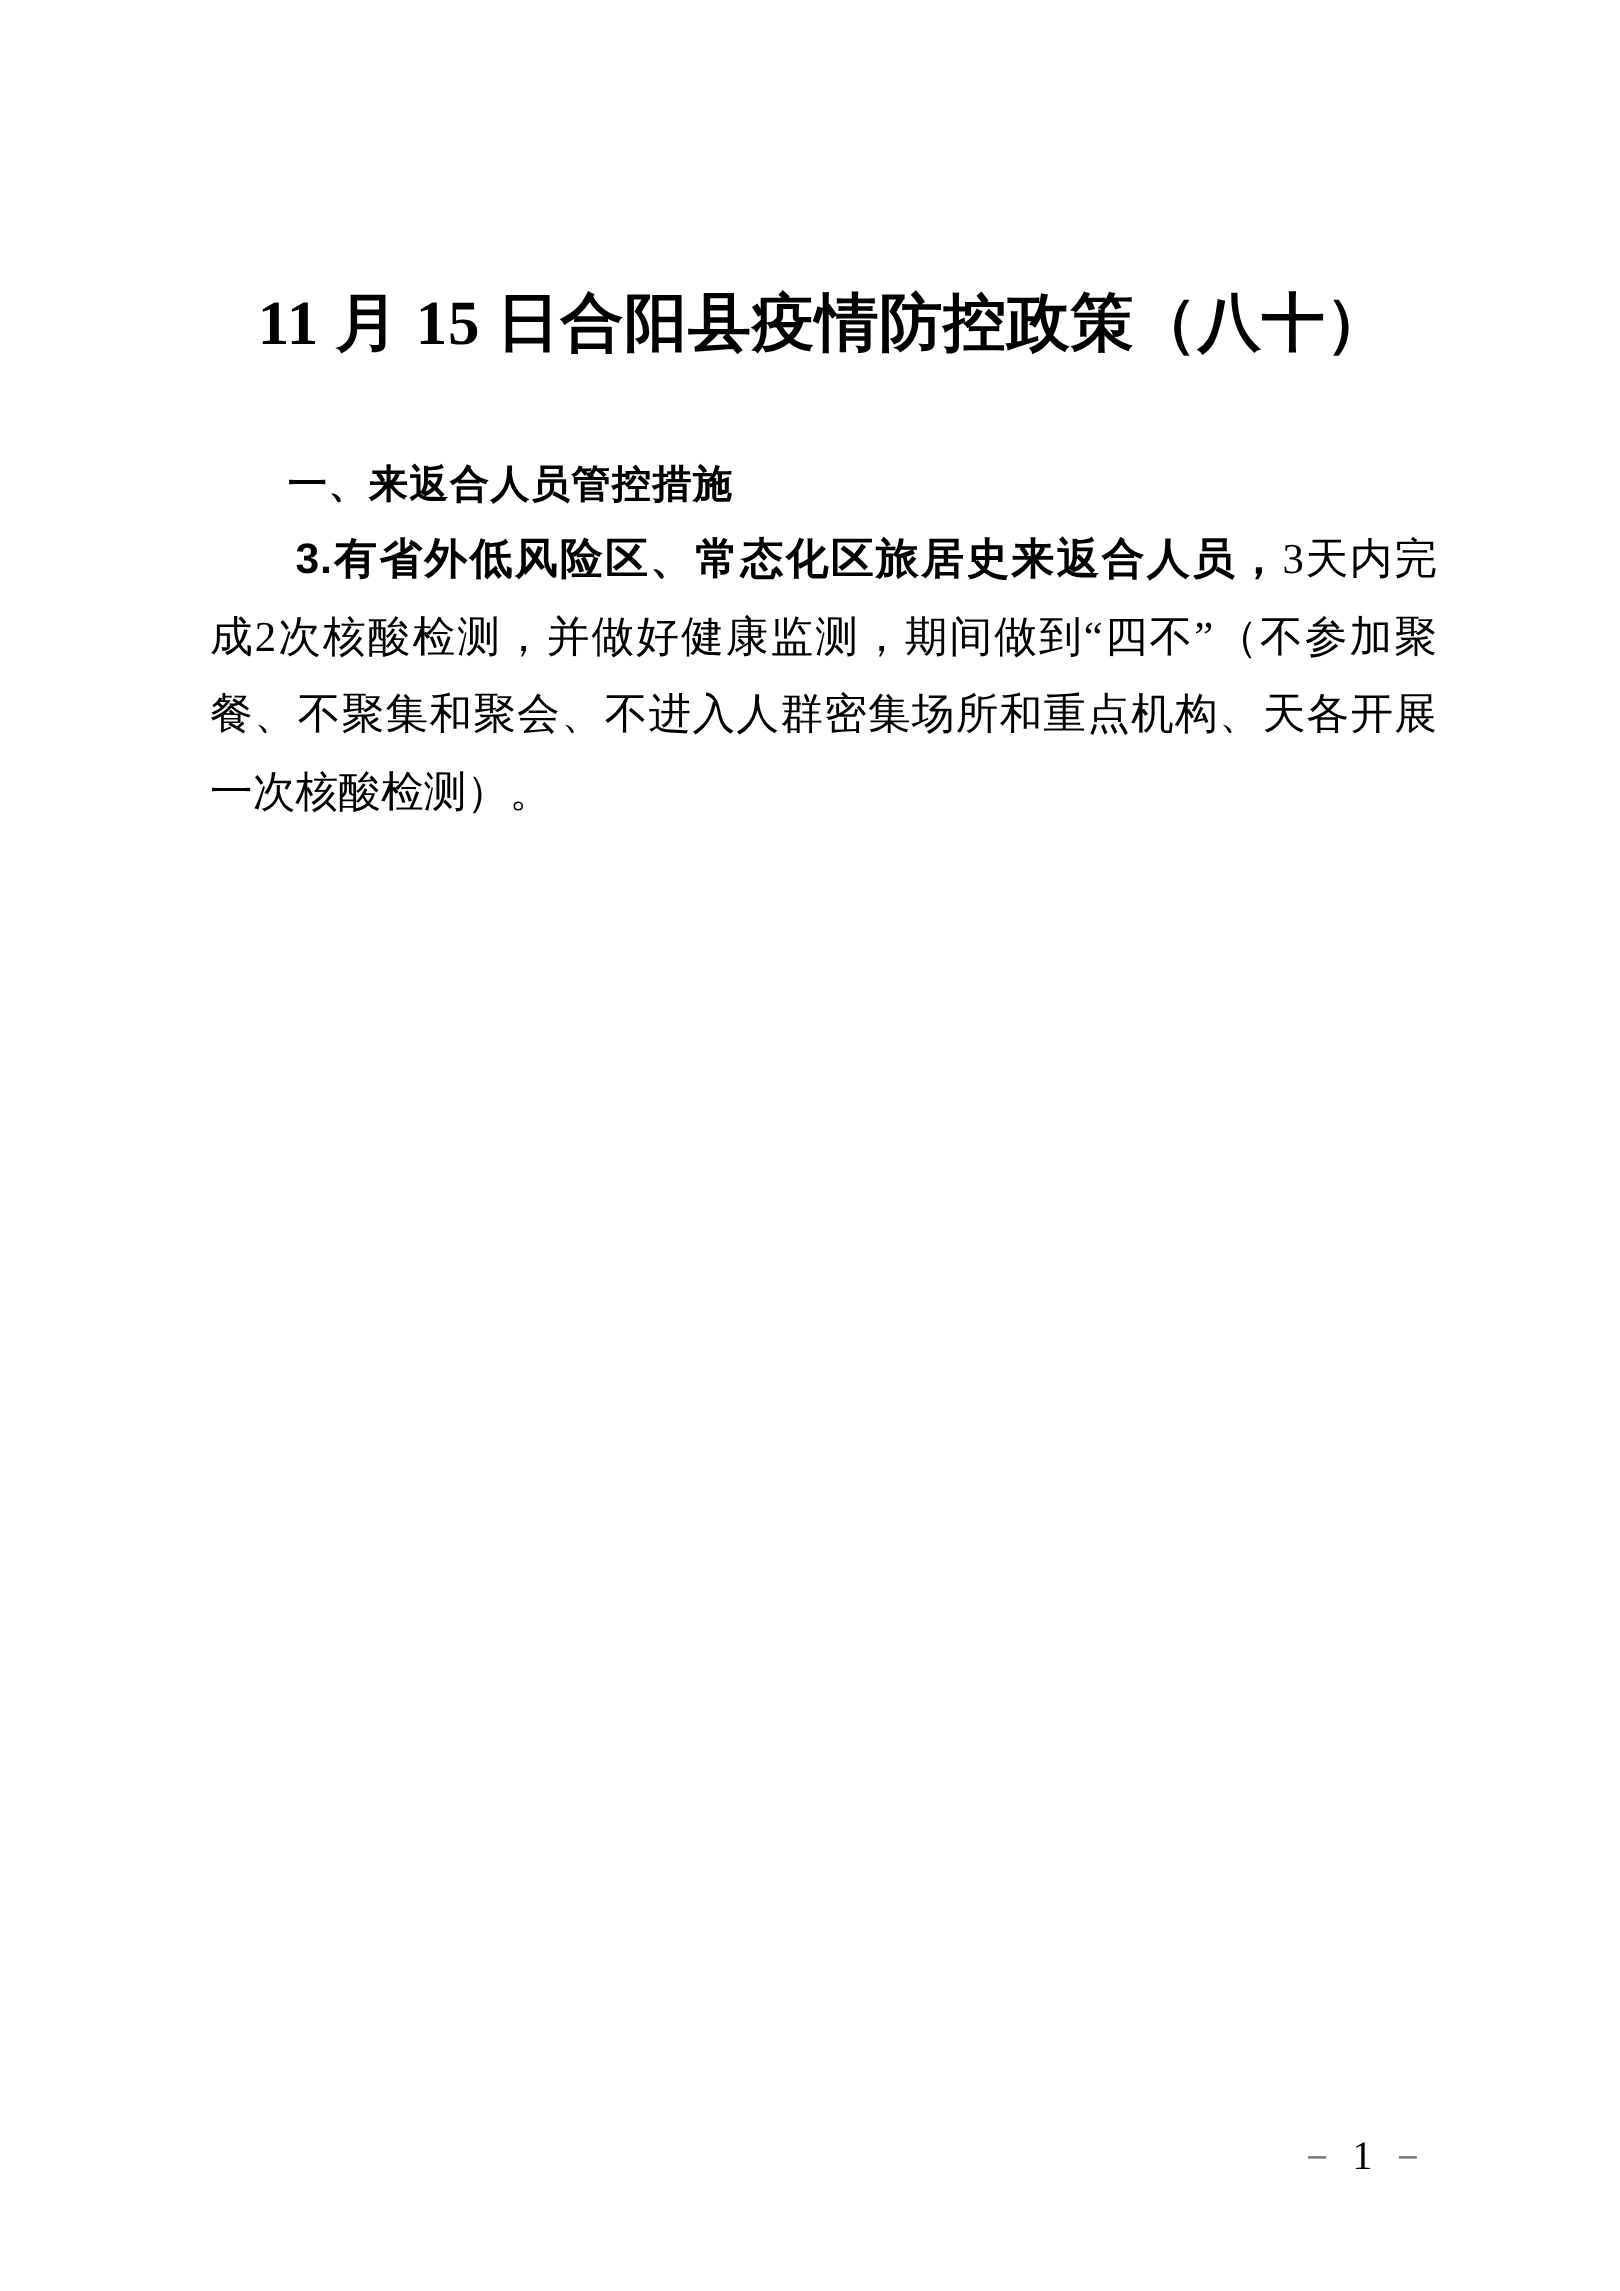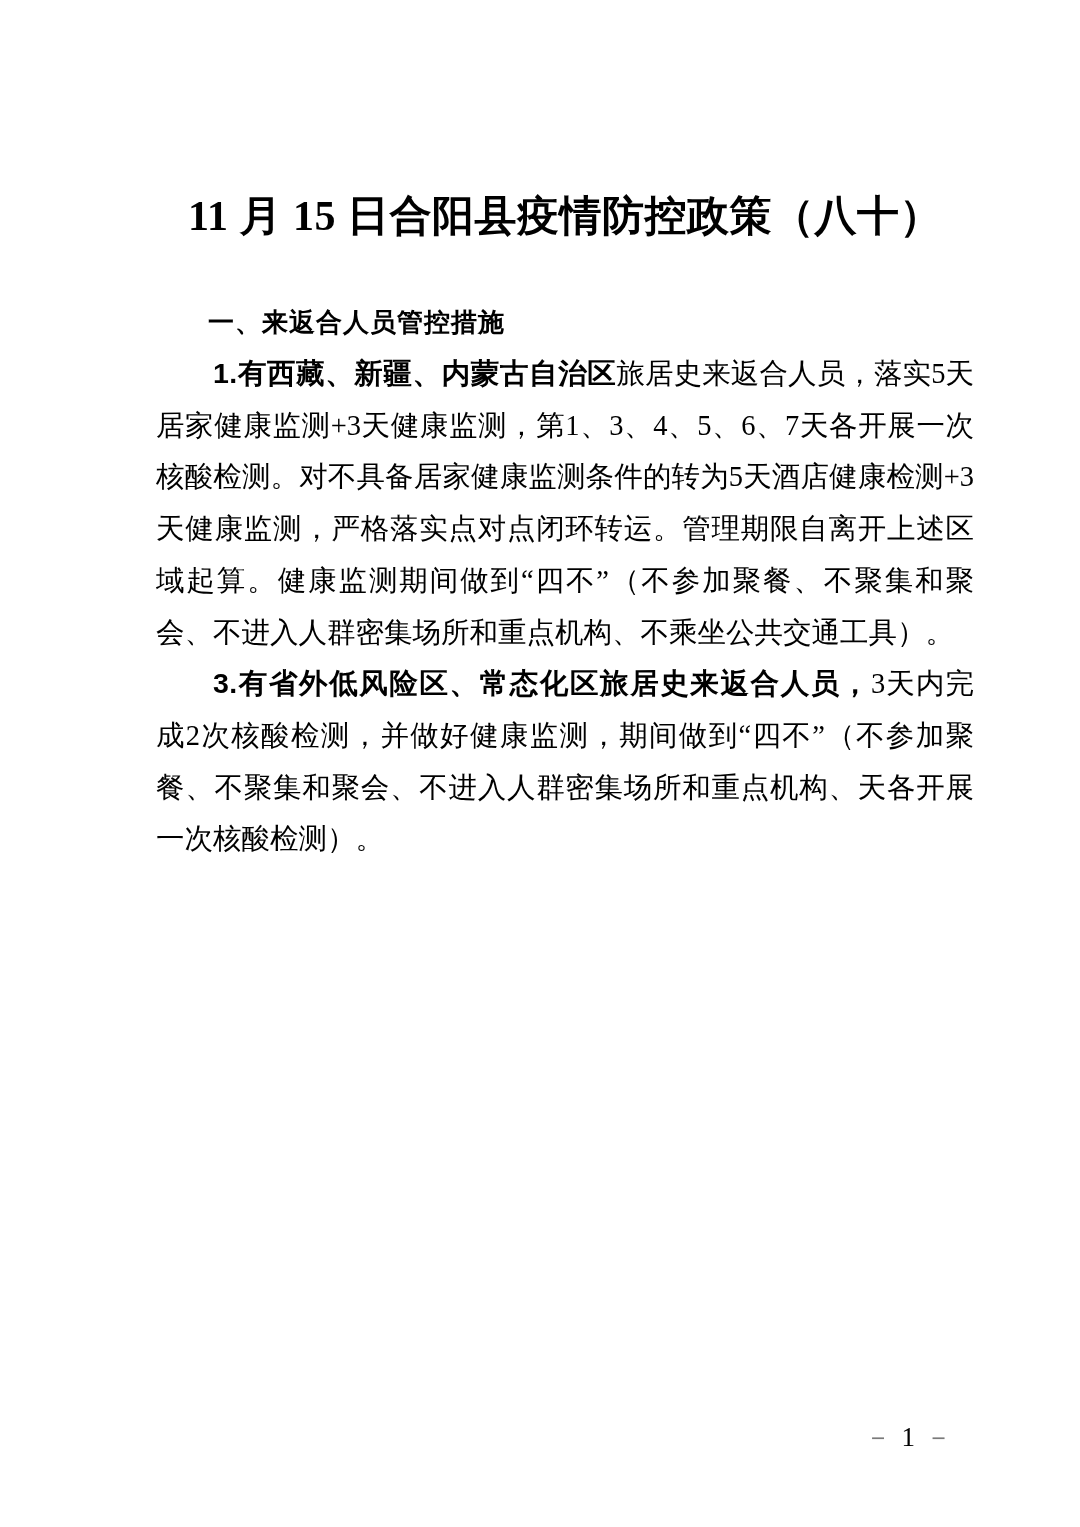--- a/index.html
+++ b/index.html
@@ -10,21 +10,21 @@
   .page {
     position: relative;
     width: 1080px;
     height: 1527px;
     background: #ffffff;
     overflow: hidden;
     color: #000000;
   }
   .content {
     position: absolute;
-    left: 156px;
+    left: 140px;
     top: 188px;
     width: 818px;
   }
   .doc-title {
     margin: 0 0 52px 0;
     font-family: "Liberation Serif", "DejaVu Serif", serif;
     font-weight: bold;
     font-size: 42px;
     line-height: 56px;
     text-align: center;
@@ -75,21 +75,20 @@
 <body>
 
 <div class="page">
   <div class="content">
 
     <h1 class="doc-title">11 月 15 日合阳县疫情防控政策（八十）</h1>
 
     <p class="section-heading">一、来返合人员管控措施</p>
 
 
-    <p class="para"><span class="lead">1.有西藏、新疆、内蒙古自治区</span><span>旅居史来返合人员，落实5天居家健康监测+3天健康监测，第1、3、4、5、6、7天各开展一次核酸检测。对不具备居家健康监测条件的转为5天酒店健康检测+3天健康监测，严格落实点对点闭环转运。管理期限自离开上述区域起算。健康监测期间做到“四不”（不参加聚餐、不聚集和聚会、不进入人群密集场所和重点机构、不乘坐公共交通工具）。</span></p>
 
 
     <p class="para"><span class="lead">3.有省外低风险区、常态化区旅居史来返合人员，</span><span>3天内完成2次核酸检测，并做好健康监测，期间做到“四不”（不参加聚餐、不聚集和聚会、不进入人群密集场所和重点机构、天各开展一次核酸检测）。</span></p>
 
   </div>
 
   <div class="page-number"><span class="dash">－</span><span class="num">1</span><span class="dash">－</span></div>
 </div>
 
 </body></html>

